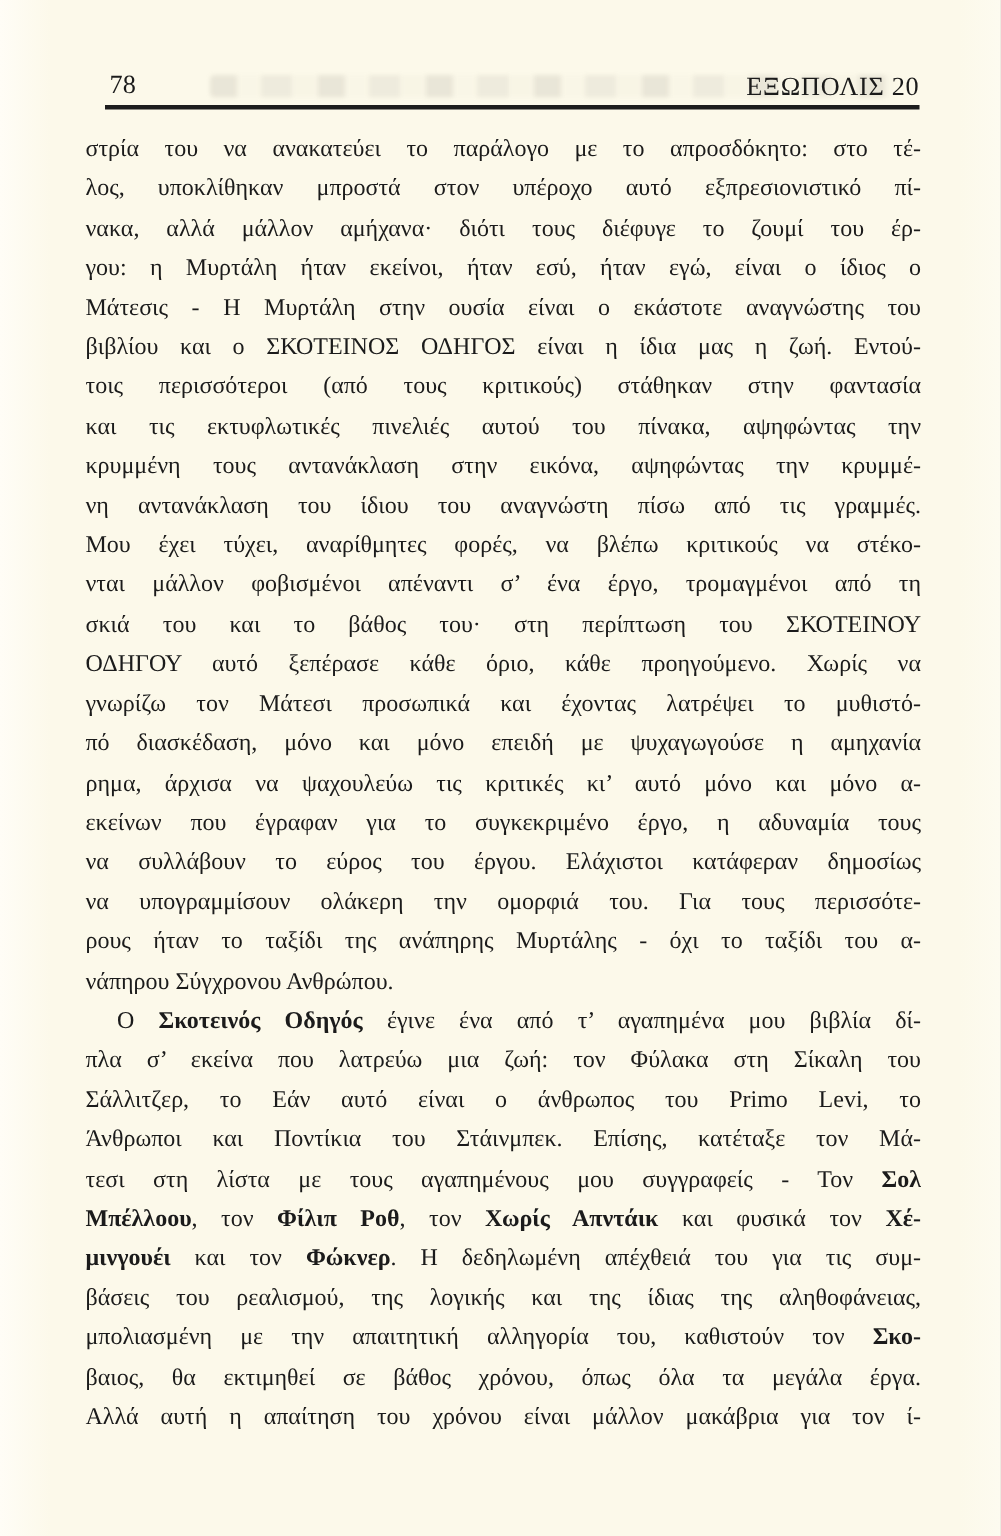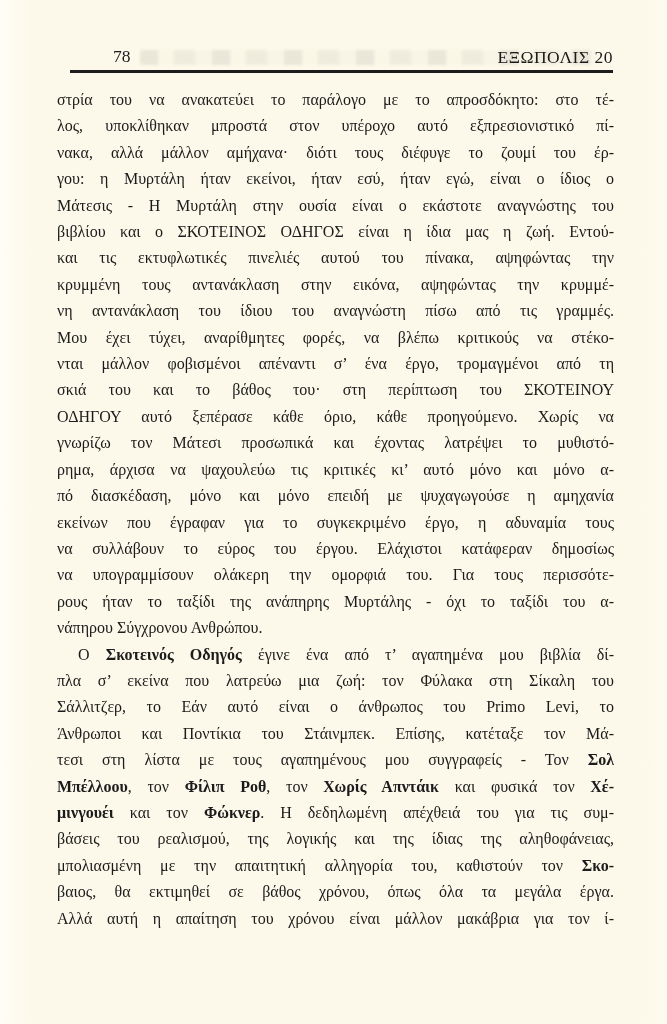--- a/index.html
+++ b/index.html
@@ -18,21 +18,20 @@
     overflow: hidden;
   }
   .header {
     position: absolute;
     top: 45px;
     left: 71px;
     right: 54px;
     height: 24px;
     font-size: 17.5px;
     line-height: 22px;
-    margin-left: 40px;
   }
   .page-number {
     position: absolute;
     left: 2px;
     top: 0;
   }
   .journal-title {
     position: absolute;
     right: 0;
     top: 1px;
@@ -94,30 +93,31 @@
     <span class="journal-title">ΕΞΩΠΟΛΙΣ 20</span>
   </div>
   <div class="rule"></div>
   <div class="body-text">
       <div class="line"><span>στρία του να ανακατεύει το παράλογο με το απροσδόκητο: στο τέ-</span></div>
       <div class="line"><span>λος, υποκλίθηκαν μπροστά στον υπέροχο αυτό εξπρεσιονιστικό πί-</span></div>
       <div class="line"><span>νακα, αλλά μάλλον αμήχανα· διότι τους διέφυγε το ζουμί του έρ-</span></div>
       <div class="line"><span>γου: η Μυρτάλη ήταν εκείνοι, ήταν εσύ, ήταν εγώ, είναι ο ίδιος ο</span></div>
       <div class="line"><span>Μάτεσις - Η Μυρτάλη στην ουσία είναι ο εκάστοτε αναγνώστης του</span></div>
       <div class="line"><span>βιβλίου και ο ΣΚΟΤΕΙΝΟΣ ΟΔΗΓΟΣ είναι η ίδια μας η ζωή. Εντού-</span></div>
+      <div class="line"><span>τοις περισσότεροι (από τους κριτικούς) στάθηκαν στην φαντασία</span></div>
       <div class="line"><span>και τις εκτυφλωτικές πινελιές αυτού του πίνακα, αψηφώντας την</span></div>
       <div class="line"><span>κρυμμένη τους αντανάκλαση στην εικόνα, αψηφώντας την κρυμμέ-</span></div>
       <div class="line"><span>νη αντανάκλαση του ίδιου του αναγνώστη πίσω από τις γραμμές.</span></div>
       <div class="line"><span>Μου έχει τύχει, αναρίθμητες φορές, να βλέπω κριτικούς να στέκο-</span></div>
       <div class="line"><span>νται μάλλον φοβισμένοι απέναντι σ’ ένα έργο, τρομαγμένοι από τη</span></div>
       <div class="line"><span>σκιά του και το βάθος του· στη περίπτωση του ΣΚΟΤΕΙΝΟΥ</span></div>
       <div class="line"><span>ΟΔΗΓΟΥ αυτό ξεπέρασε κάθε όριο, κάθε προηγούμενο. Χωρίς να</span></div>
       <div class="line"><span>γνωρίζω τον Μάτεσι προσωπικά και έχοντας λατρέψει το μυθιστό-</span></div>
+      <div class="line"><span>πό διασκέδαση, μόνο και μόνο επειδή με ψυχαγωγούσε η αμηχανία</span></div>
       <div class="line"><span>ρημα, άρχισα να ψαχουλεύω τις κριτικές κι’ αυτό μόνο και μόνο α-</span></div>
-      <div class="line"><span>πό διασκέδαση, μόνο και μόνο επειδή με ψυχαγωγούσε η αμηχανία</span></div>
       <div class="line"><span>εκείνων που έγραφαν για το συγκεκριμένο έργο, η αδυναμία τους</span></div>
       <div class="line"><span>να συλλάβουν το εύρος του έργου. Ελάχιστοι κατάφεραν δημοσίως</span></div>
       <div class="line"><span>να υπογραμμίσουν ολάκερη την ομορφιά του. Για τους περισσότε-</span></div>
       <div class="line"><span>ρους ήταν το ταξίδι της ανάπηρης Μυρτάλης - όχι το ταξίδι του α-</span></div>
       <div class="line end"><span>νάπηρου Σύγχρονου Ανθρώπου.</span></div>
       <div class="line ind"><span>Ο </span><span class="bold">Σκοτεινός Οδηγός</span><span> έγινε ένα από τ’ αγαπημένα μου βιβλία δί-</span></div>
       <div class="line"><span>πλα σ’ εκείνα που λατρεύω μια ζωή: τον Φύλακα στη Σίκαλη του</span></div>
       <div class="line"><span>Σάλλιτζερ, το Εάν αυτό είναι ο άνθρωπος του Primo Levi, το</span></div>
       <div class="line"><span>Άνθρωποι και Ποντίκια του Στάινμπεκ. Επίσης, κατέταξε τον Μά-</span></div>
       <div class="line"><span>τεσι στη λίστα με τους αγαπημένους μου συγγραφείς - Τον </span><span class="bold">Σολ</span></div>

